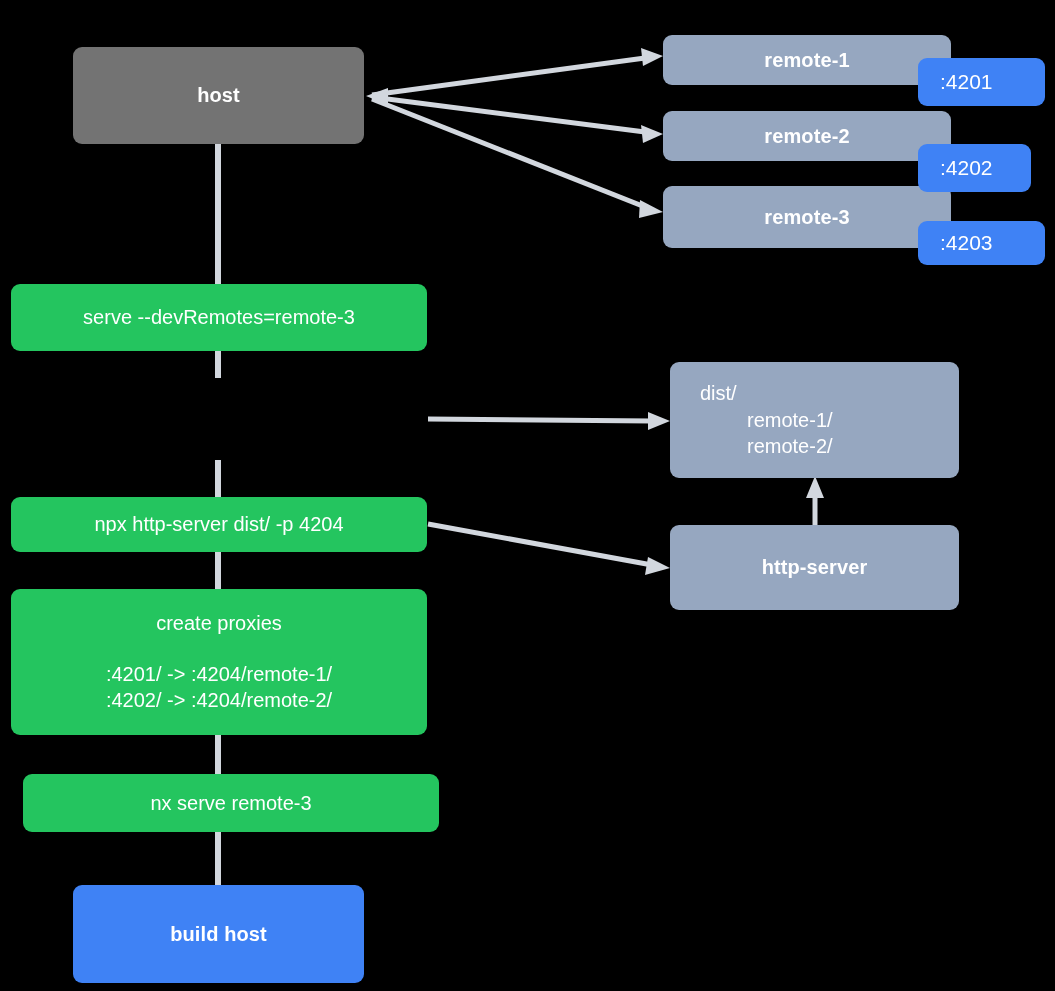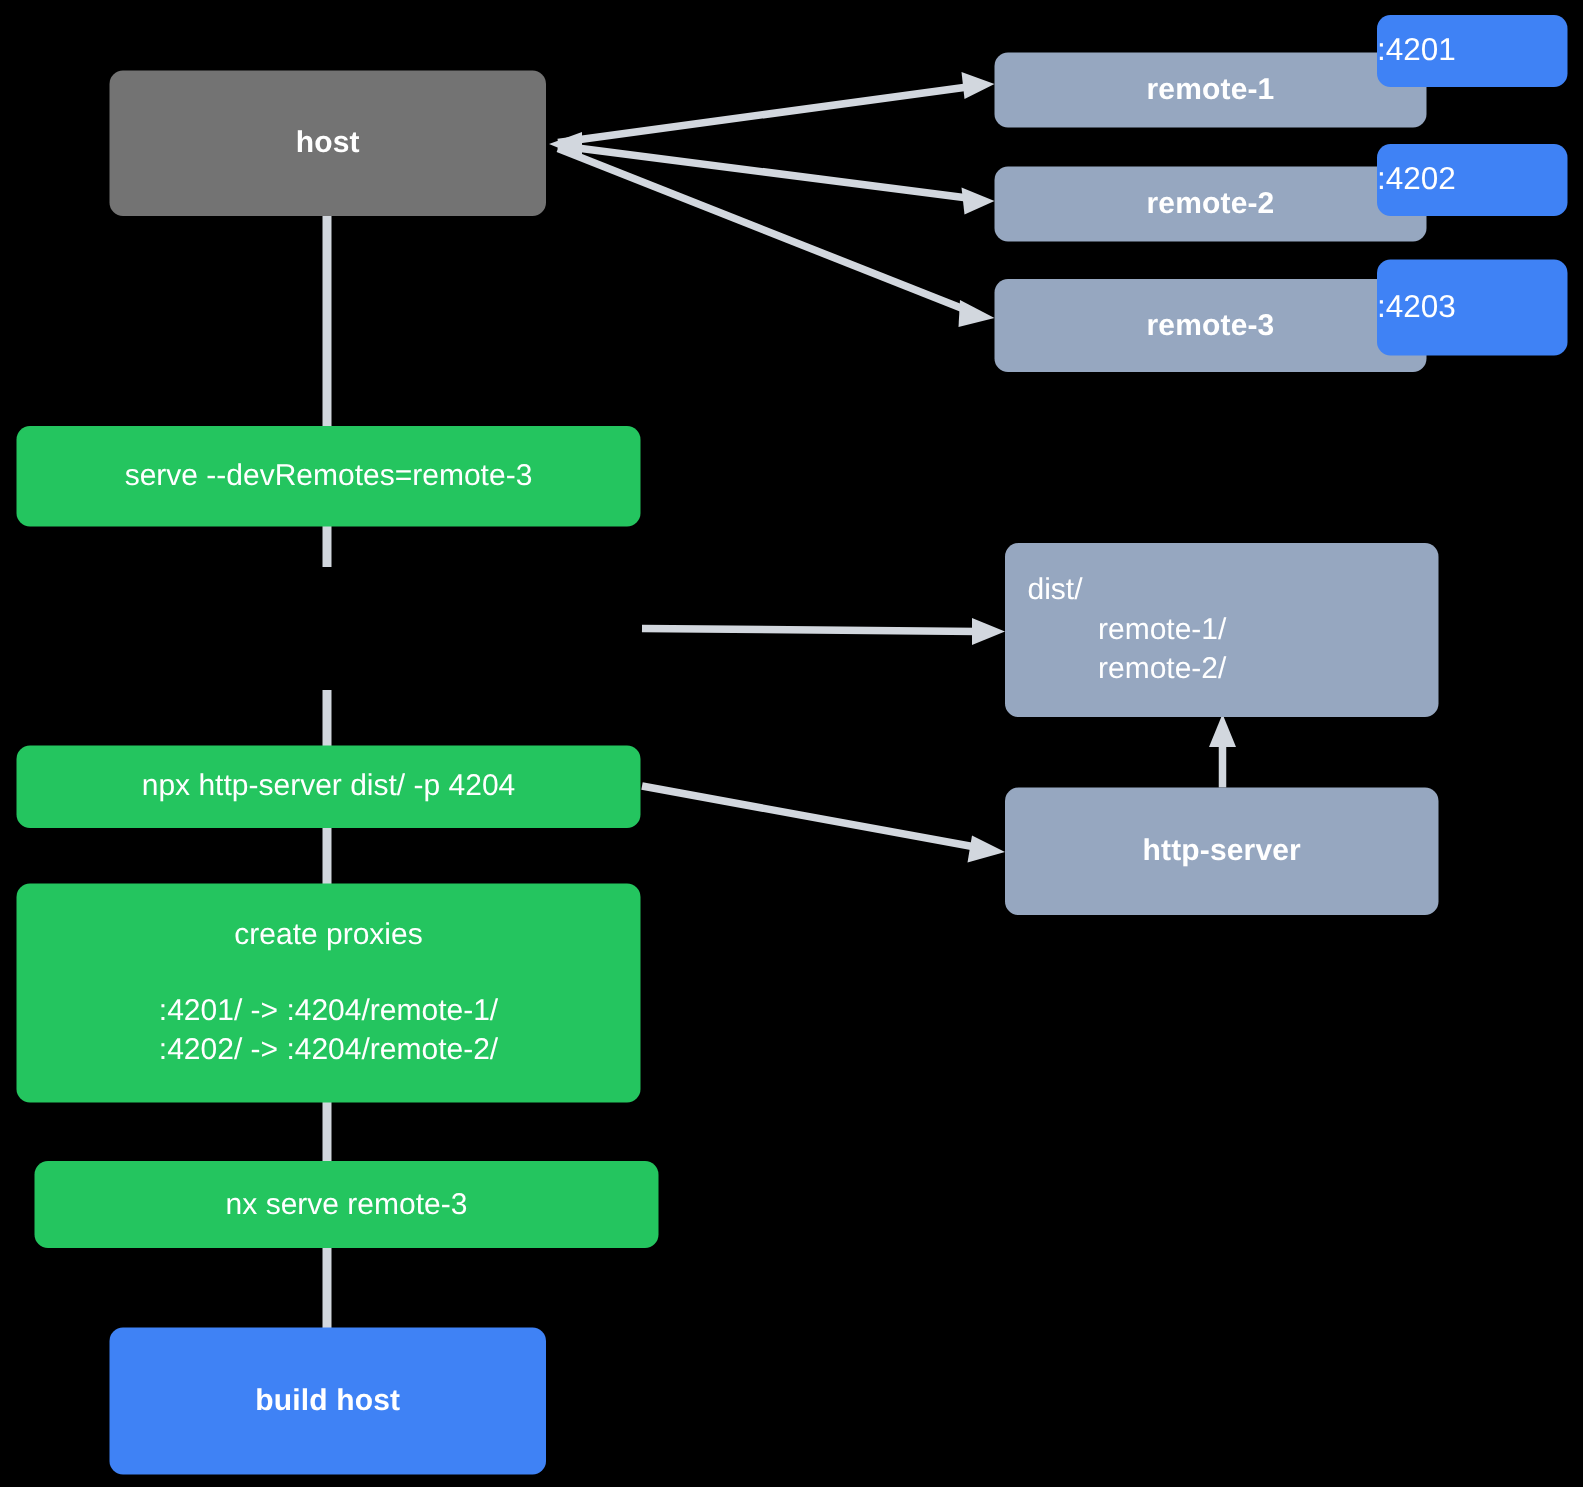--- a/index.html
+++ b/index.html
@@ -55,28 +55,30 @@
     font-size: 20px;
     letter-spacing: 0.1px;
   }
   .node.port-badge {
     background: #3f82f5;
     font-weight: normal;
     font-size: 21px;
     border-radius: 9px;
     z-index: 6;
     align-items: flex-start;
+    padding-left: 22px;
+    margin-top: 48px;
   }
   .node.dist-node {
     background: #96a7c0;
     font-weight: normal;
     font-size: 20px;
     align-items: flex-start;
     justify-content: center;
-    padding-left: 15px;
+    padding-left: 30px;
     text-align: center;
   }
   .dist-line-indent {
     padding-left: 47px;
   }
   .cmd-lines {
     display: flex;
     flex-direction: column;
     align-items: center;
     width: 100%;
@@ -151,28 +153,28 @@
   <div class="node gray-node" style="left:663px; top:35px; width:288px; height:50px;">
     <span>remote-1</span>
   </div>
   <div class="node port-badge" style="left:918px; top:10px; width:127px; height:48px;">
     <span>:4201</span>
   </div>
 
   <div class="node gray-node" style="left:663px; top:111px; width:288px; height:50px;">
     <span>remote-2</span>
   </div>
-  <div class="node port-badge" style="left:918px; top:96px; width:127px; height:48px;">
+  <div class="node port-badge" style="left:918px; top:96px; width:113px; height:48px;">
     <span>:4202</span>
   </div>
 
   <div class="node gray-node" style="left:663px; top:186px; width:288px; height:62px;">
     <span>remote-3</span>
   </div>
-  <div class="node port-badge" style="left:918px; top:173px; width:127px; height:64px;">
+  <div class="node port-badge" style="left:918px; top:173px; width:127px; height:44px;">
     <span>:4203</span>
   </div>
 
   <div class="node cmd-node" style="left:11px; top:284px; width:416px; height:67px;">
     <div class="cmd-lines">
       <span>serve --devRemotes=remote-3</span>
     </div>
   </div>
 
 

